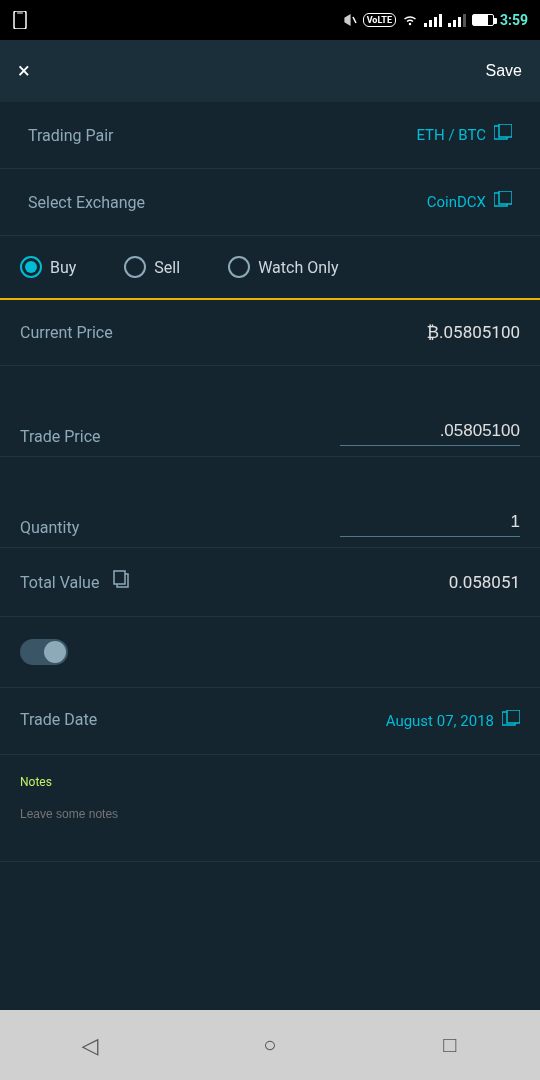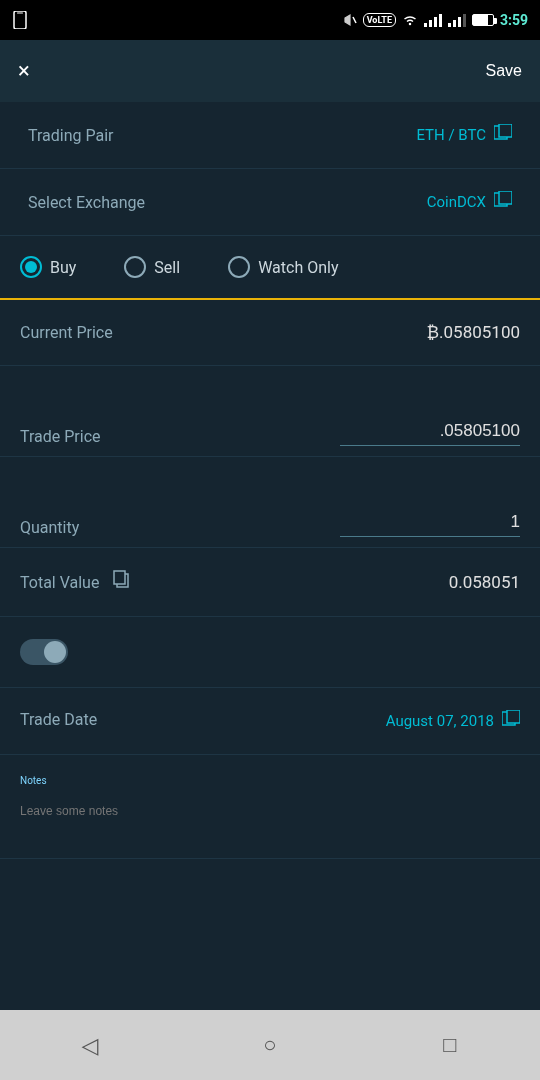--- a/index.html
+++ b/index.html
@@ -239,22 +239,22 @@
       padding: 22px 20px;
       border-bottom: 1px solid #1e3544;
     }
 
     
     .notes-section {
       padding: 20px 20px 0;
       border-bottom: 1px solid #1e3544;
     }
     .notes-label {
-      font-size: 10px;
-      color: #7dd3fc;
+      font-size: 12px;
+      color: #bef264;
       margin-bottom: 14px;
     }
     .notes-input {
       background: transparent;
       border: none;
       color: #5a7a8a;
       font-size: 12px;
       width: 100%;
       outline: none;
       padding-bottom: 40px;

